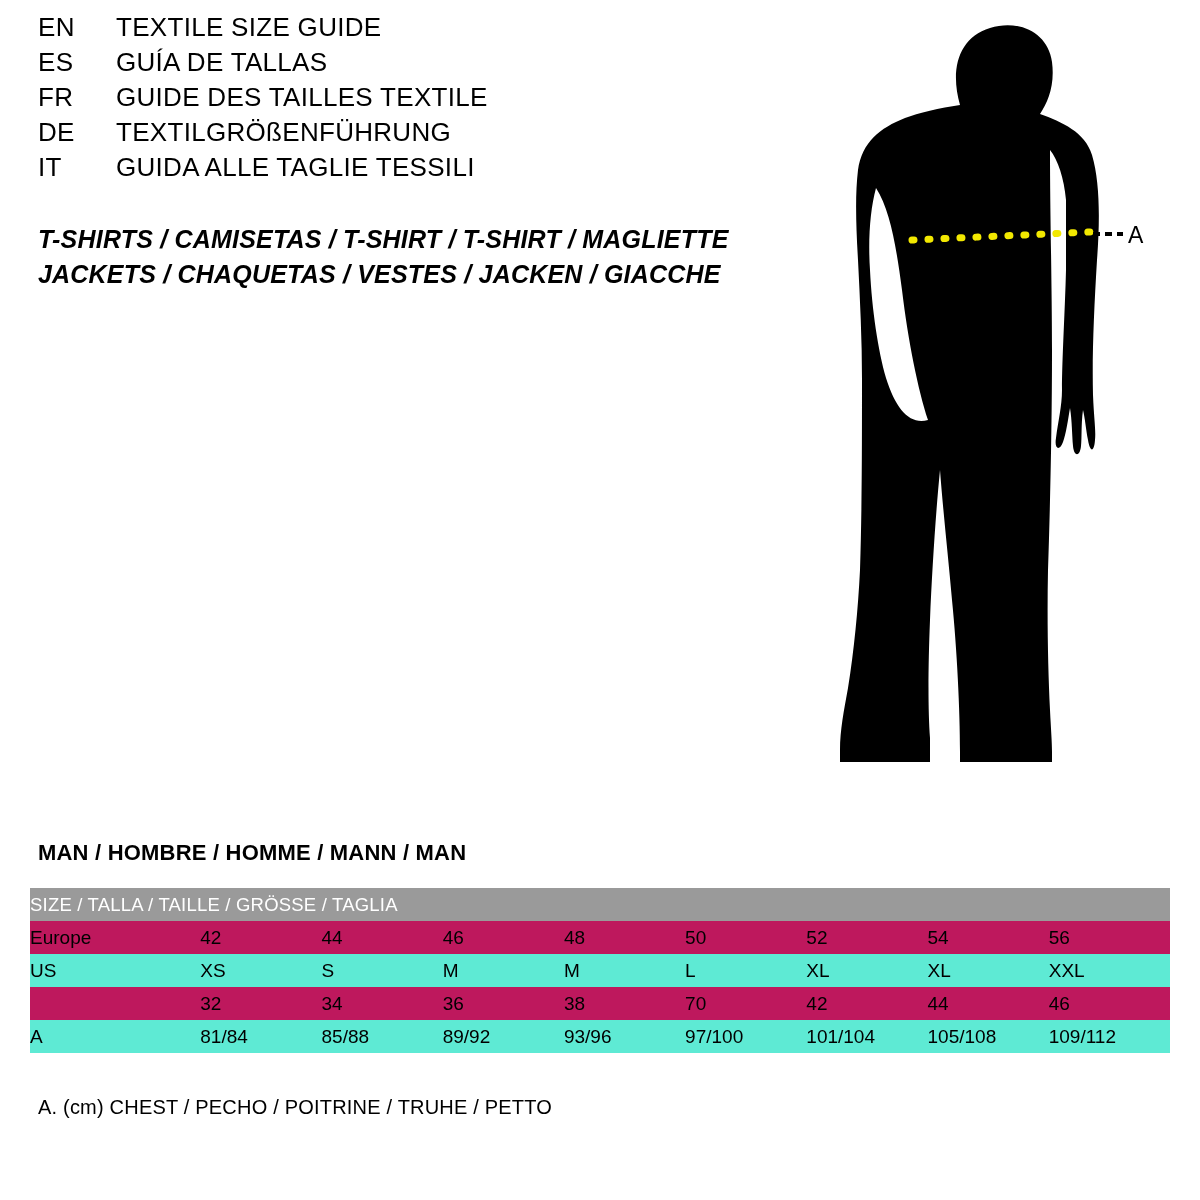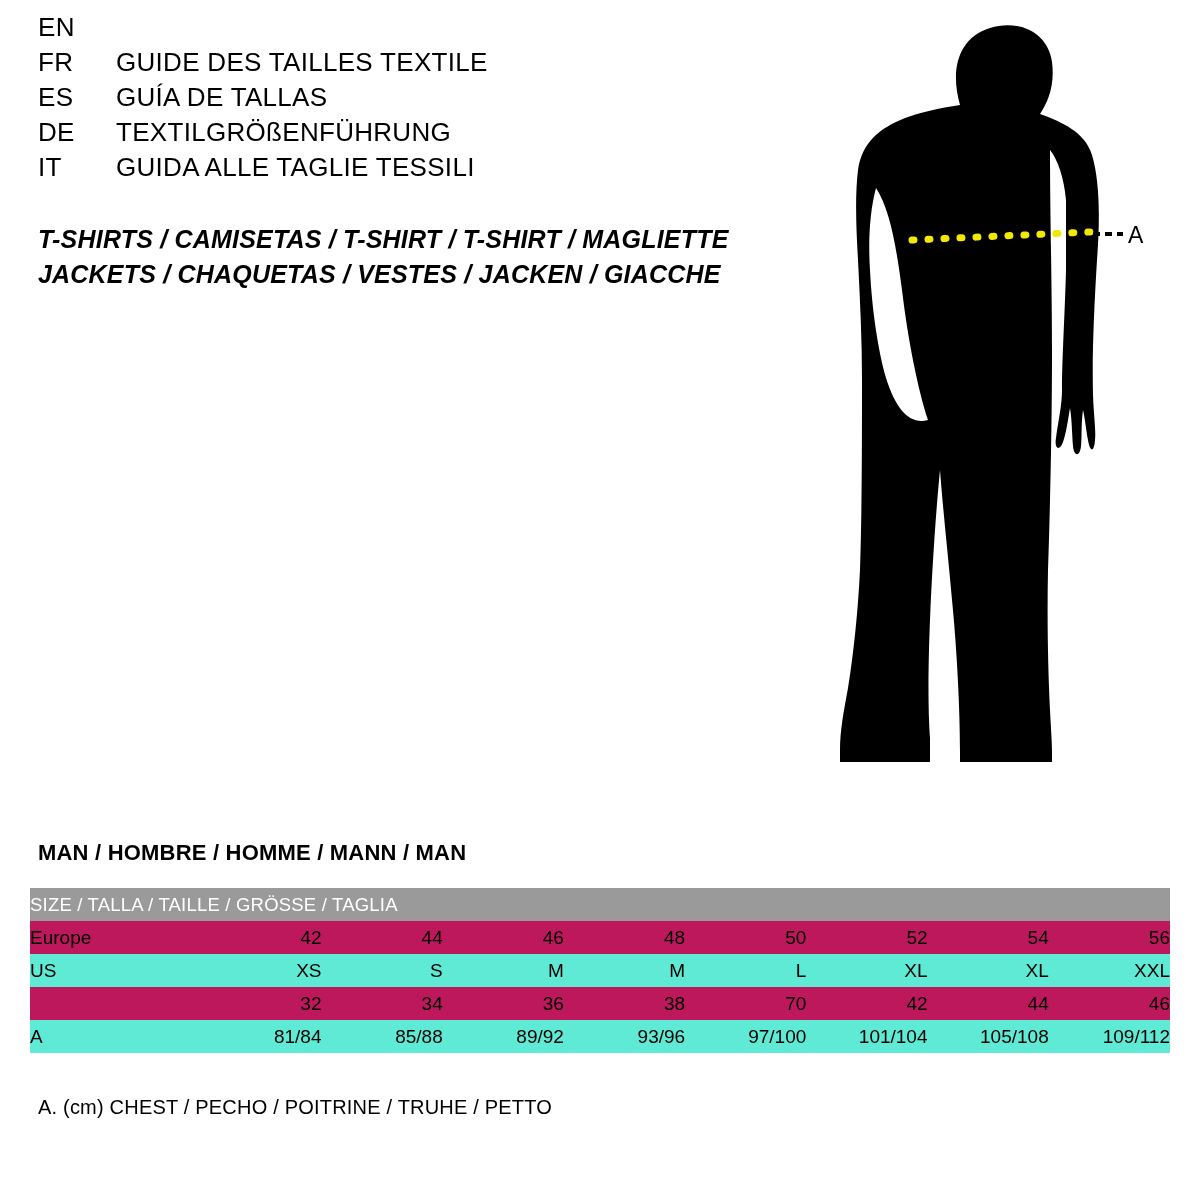--- a/index.html
+++ b/index.html
@@ -117,48 +117,49 @@
   }
   .row-light td { background: #be185d; }
   .row-dark td  { background: #5eead4; }
   .cell-label {
     padding-left: 12px;
     text-align: left;
     width: 170px;
     white-space: nowrap;
   }
   .cell-val {
-    text-align: right;
+    text-align: left;
     width: 121px;
   }
 
   .footnote {
     position: absolute;
     left: 38px;
     top: 1096px;
     font-size: 20px;
     letter-spacing: 0.2px;
   }
 </style>
 </head>
 <body>
 
 <div class="page">
 
   <div class="lang-block">
     <div class="lang-row">
       <span class="lang-code">EN</span>
+      <span class="lang-text">TEXTILE SIZE GUIDE</span>
+    </div>
+    <div class="lang-row">
+      <span class="lang-code">ES</span>
+      <span class="lang-text">GUÍA DE TALLAS</span>
     </div>
     <div class="lang-row">
       <span class="lang-code">FR</span>
       <span class="lang-text">GUIDE DES TAILLES TEXTILE</span>
-    </div>
-    <div class="lang-row">
-      <span class="lang-code">ES</span>
-      <span class="lang-text">GUÍA DE TALLAS</span>
     </div>
     <div class="lang-row">
       <span class="lang-code">DE</span>
       <span class="lang-text">TEXTILGRÖßENFÜHRUNG</span>
     </div>
     <div class="lang-row">
       <span class="lang-code">IT</span>
       <span class="lang-text">GUIDA ALLE TAGLIE TESSILI</span>
     </div>
   </div>

